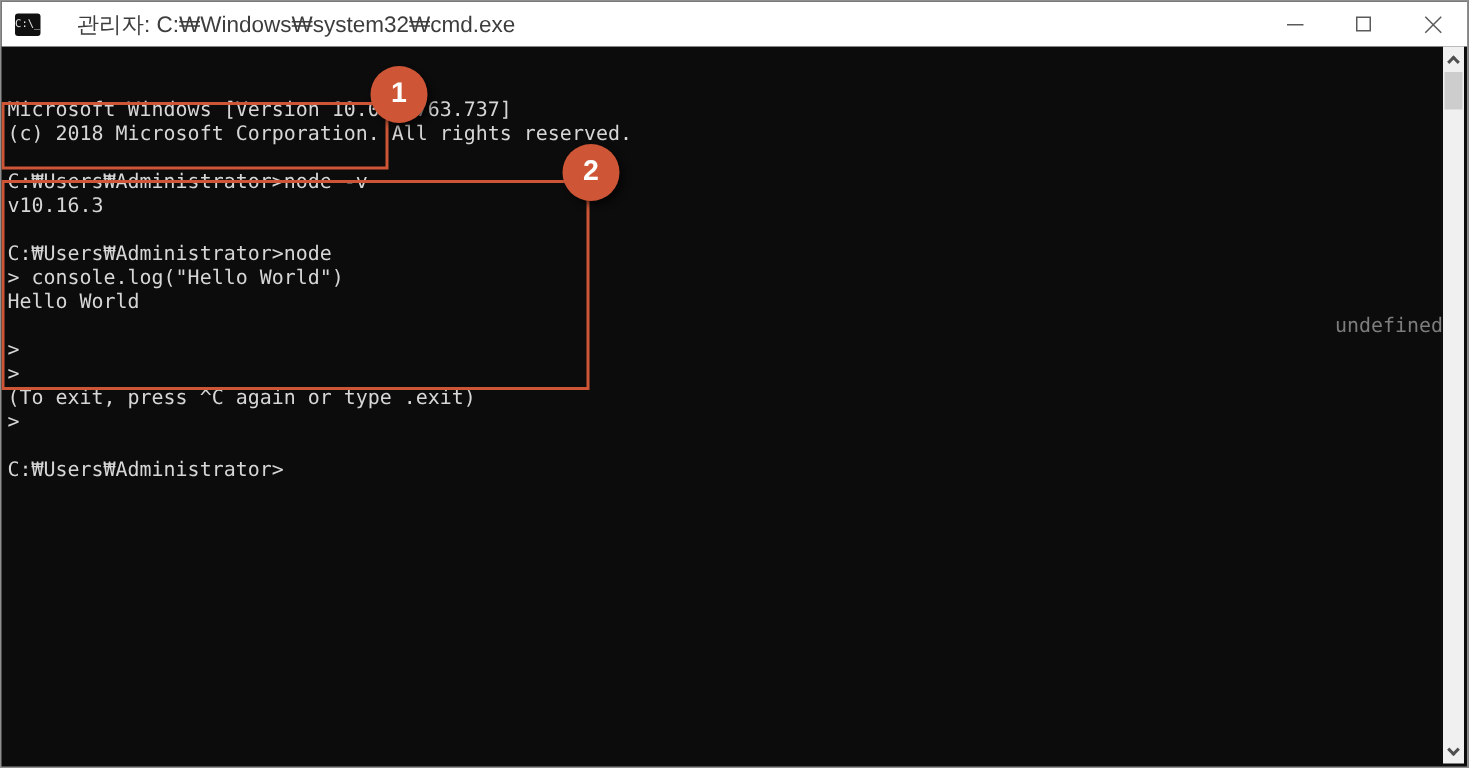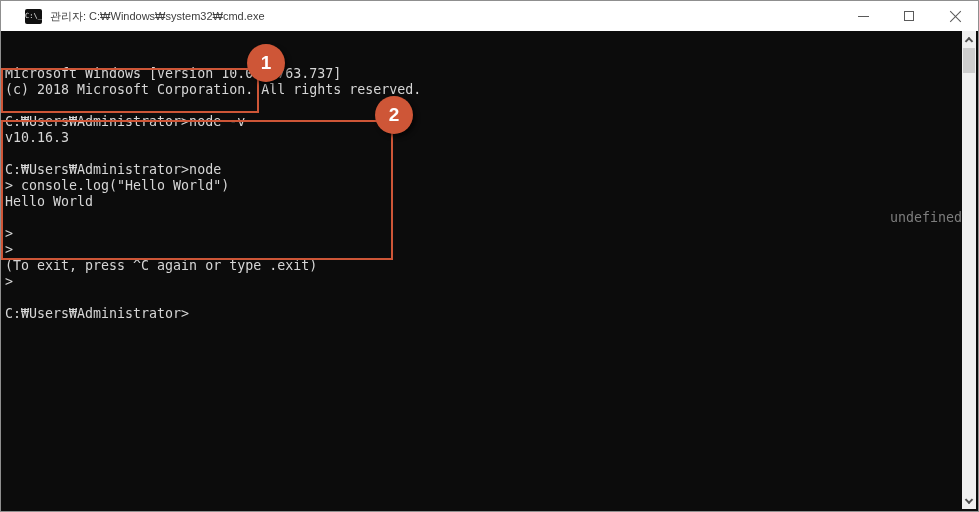--- a/index.html
+++ b/index.html
@@ -10,28 +10,28 @@
     overflow:hidden;
     font-family:"Liberation Sans", sans-serif;
   }
   
   .titlebar{
     position:absolute; top:0; left:0; right:0; height:30px;
     background:var(--titlebar-bg,#ffffff);
     display:flex; align-items:center;
   }
   .cmd-icon{
-    width:17px; height:15px; margin-left:24px; flex:0 0 auto;
+    width:17px; height:15px; margin-left:9px; flex:0 0 auto;
     background:#101010; border-radius:2px;
     color:#e8e8e8; font-family:"DejaVu Sans Mono", monospace;
     font-size:7px; line-height:15px; text-align:center;
     overflow:hidden; letter-spacing:0;
   }
   .title-text{
-    margin-left:8px; font-size:11px; color:#3d3d3d; white-space:nowrap;
+    margin-left:24px; font-size:15px; color:#3d3d3d; white-space:nowrap;
   }
   .controls{ margin-left:auto; display:flex; height:100%; }
   .ctrl{ width:46px; height:100%; display:flex; align-items:center; justify-content:center; }
   .ic-min{ width:11px; height:1px; background:#5a5a5a; }
   .ic-max{ width:10px; height:10px; border:1px solid #5a5a5a; box-sizing:border-box; background:transparent; }
   .ic-close{ position:relative; width:13px; height:13px; }
   .ic-close:before,.ic-close:after{
     content:""; position:absolute; left:-1px; top:6px; width:15px; height:1px;
     background:#5a5a5a;
   }

